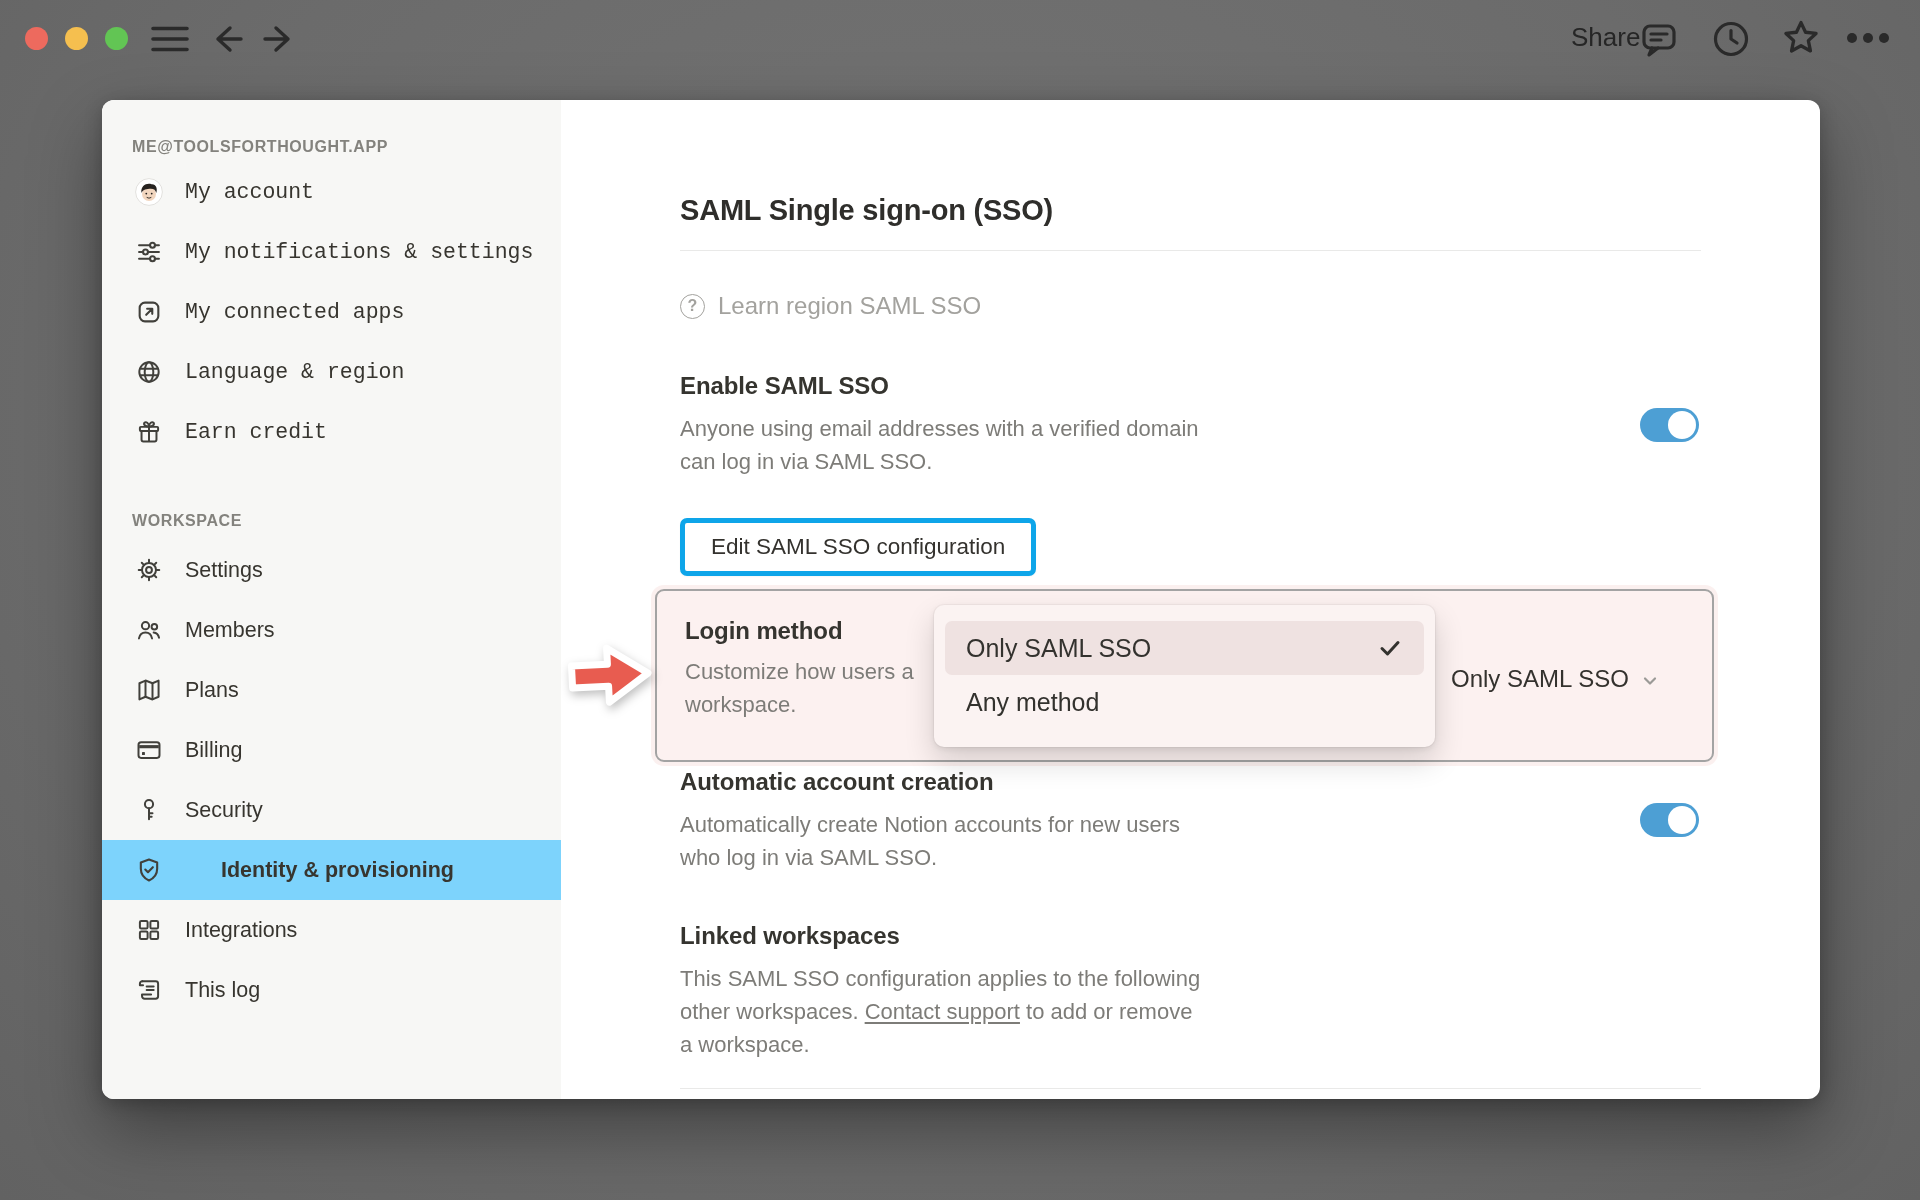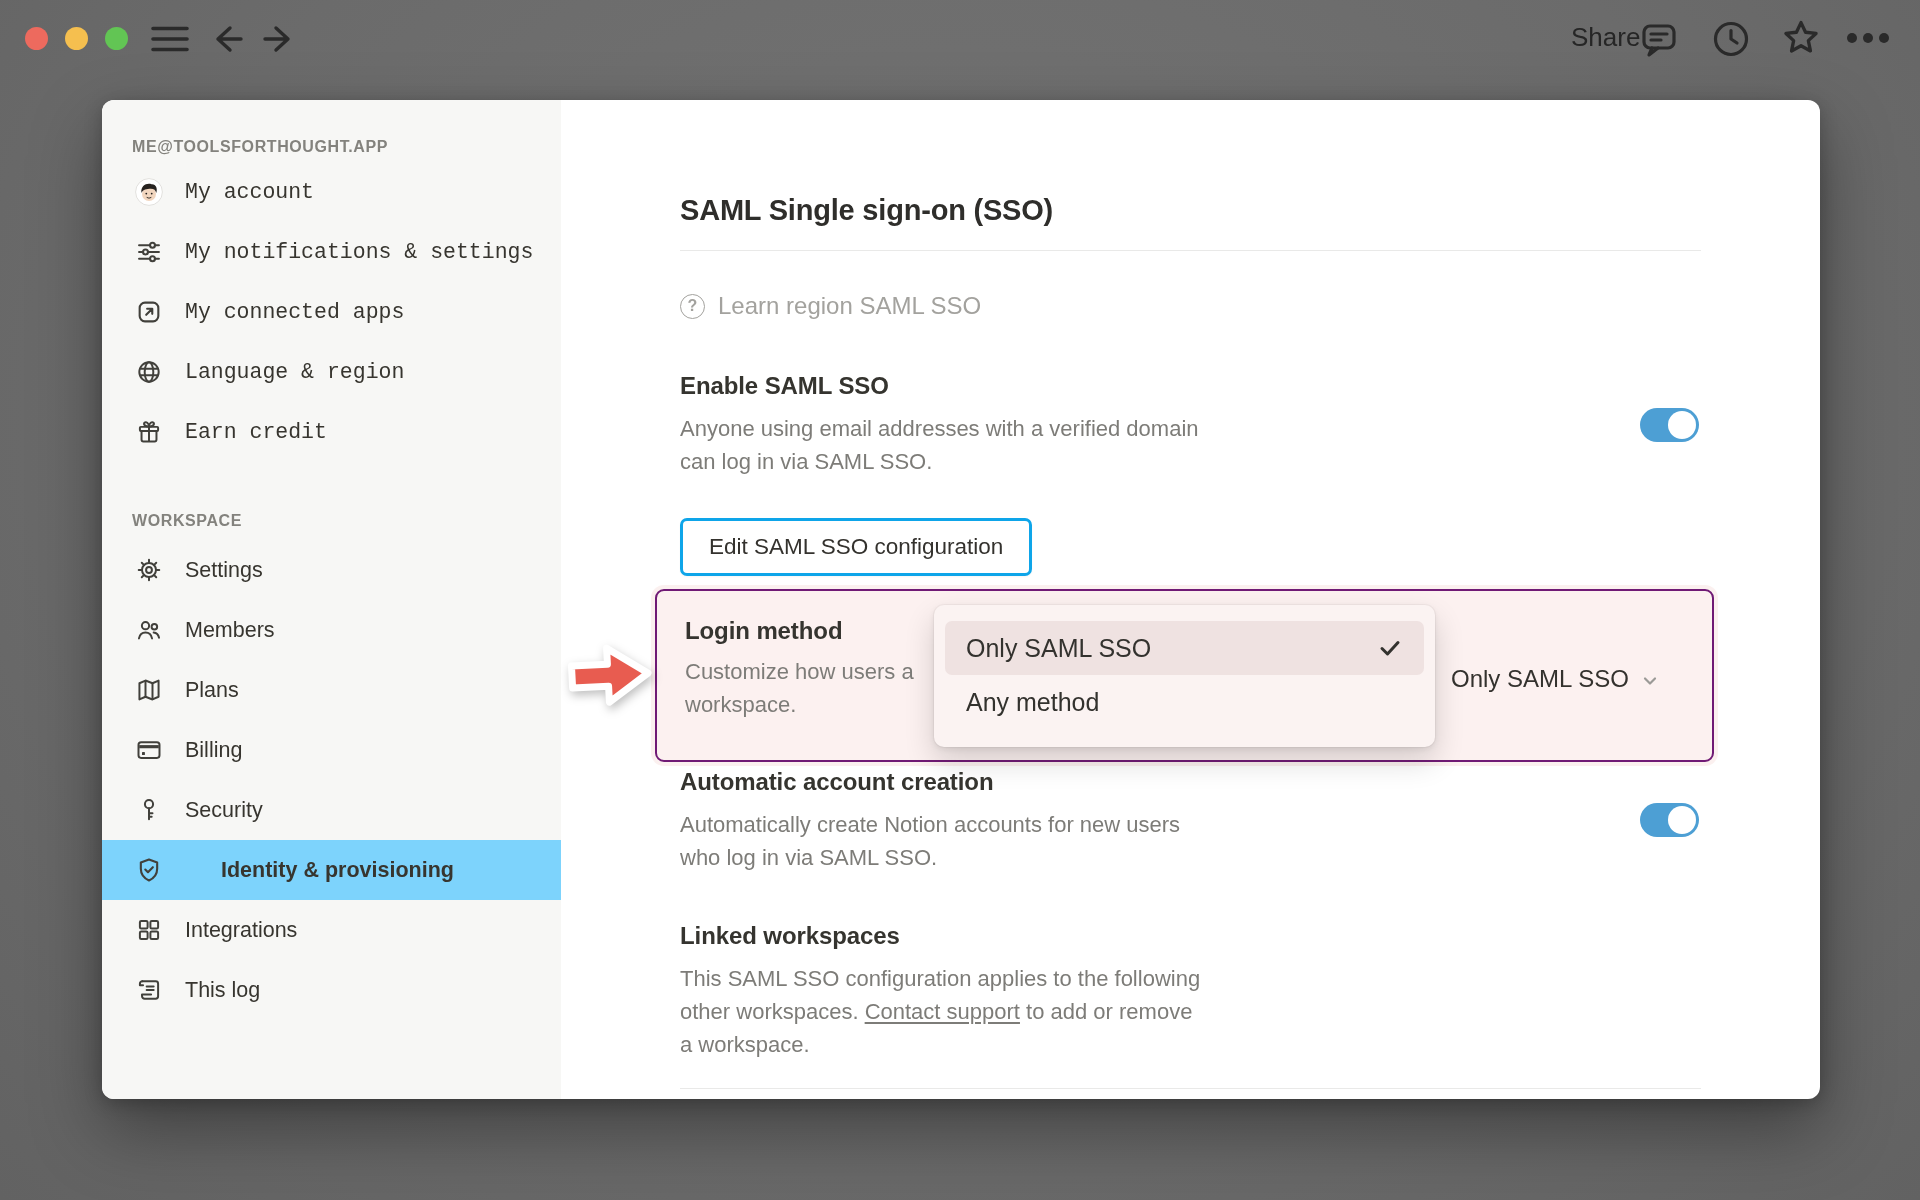--- a/index.html
+++ b/index.html
@@ -60,29 +60,29 @@
   .toggle {
     width:59px; height:34px; border-radius:17px; background:#4d9fd4; position:absolute;
   }
   .toggle .knob {
     position:absolute; top:3px; right:3.5px; width:28px; height:28px;
     border-radius:50%; background:#ffffff;
   }
   .edit-btn {
     left:119px; top:418px; height:58px; padding:0 26px;
     display:flex; align-items:center;
-    background:#ffffff; border:3px solid #0ea5e9; border-radius:7px;
+    background:#ffffff; border:5px solid #0ea5e9; border-radius:7px;
     font-size:22.5px; color:#34322e; box-shadow:0 1px 2px rgba(0,0,0,.04);
     cursor:pointer; font-family:inherit;
   }
 
   
   .pink-section {
     left:94px; top:489px; width:1059px; height:173px;
-    background:#fcf1f0; border:2px solid #701a75; border-radius:9px;
+    background:#fcf1f0; border:2px solid #a3a3a3; border-radius:9px;
     box-shadow:0 0 0 4px rgba(238,185,180,.22);
   }
   .pink-section .lm-title { position:absolute; left:28px; top:26px; }
   .pink-section .lm-desc  { position:absolute; left:28px; top:64px; }
   .lm-select {
     position:absolute; left:794px; top:74px; display:flex; align-items:center; gap:10px;
     font-size:24px; color:#34322e; cursor:pointer;
   }
   .lm-select .chev { color:#9b9a97; margin-top:4px; }
 

